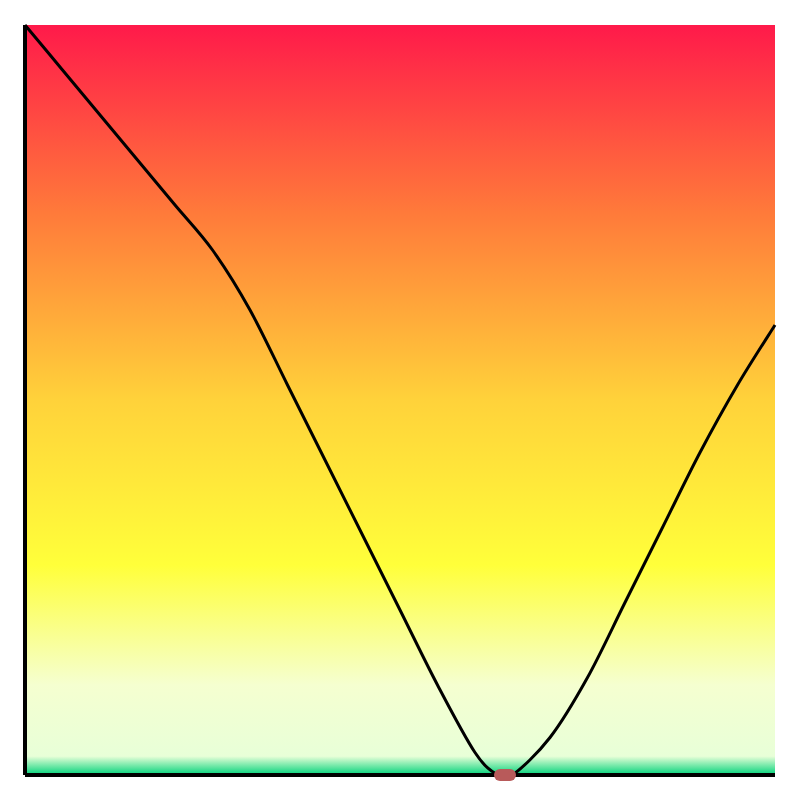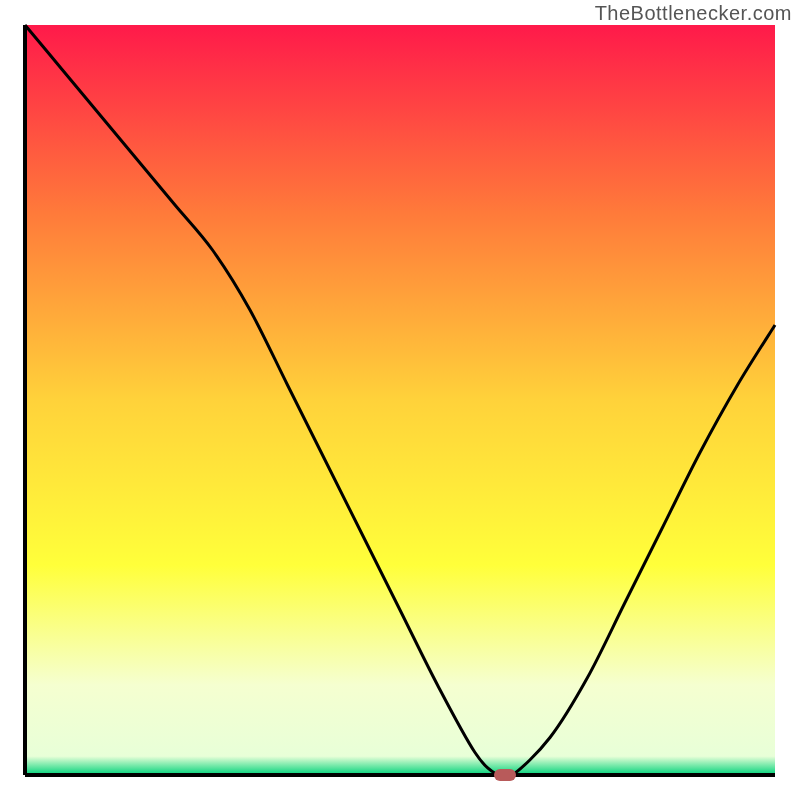--- a/index.html
+++ b/index.html
@@ -23,21 +23,20 @@
     color: #555555;
     font-size: 20px;
     font-family: Arial, Helvetica, sans-serif;
     letter-spacing: 0.5px;
   }
 </style>
 </head>
 <body>
 
 <div class="chart-wrap">
-  <div class="watermark">TheBottlenecker.com</div>
   <svg class="chart-svg" width="800" height="800" viewBox="0 0 800 800">
     <defs>
       <linearGradient id="bgGrad" x1="0" y1="0" x2="0" y2="1">
           <stop offset="0%" stop-color="#ff1a4a"></stop>
           <stop offset="25%" stop-color="#ff7a3a"></stop>
           <stop offset="50%" stop-color="#ffd23a"></stop>
           <stop offset="72%" stop-color="#ffff3a"></stop>
           <stop offset="88%" stop-color="#f5ffd0"></stop>
           <stop offset="97.5%" stop-color="#e8ffd8"></stop>
           <stop offset="100%" stop-color="#00d27a"></stop>

